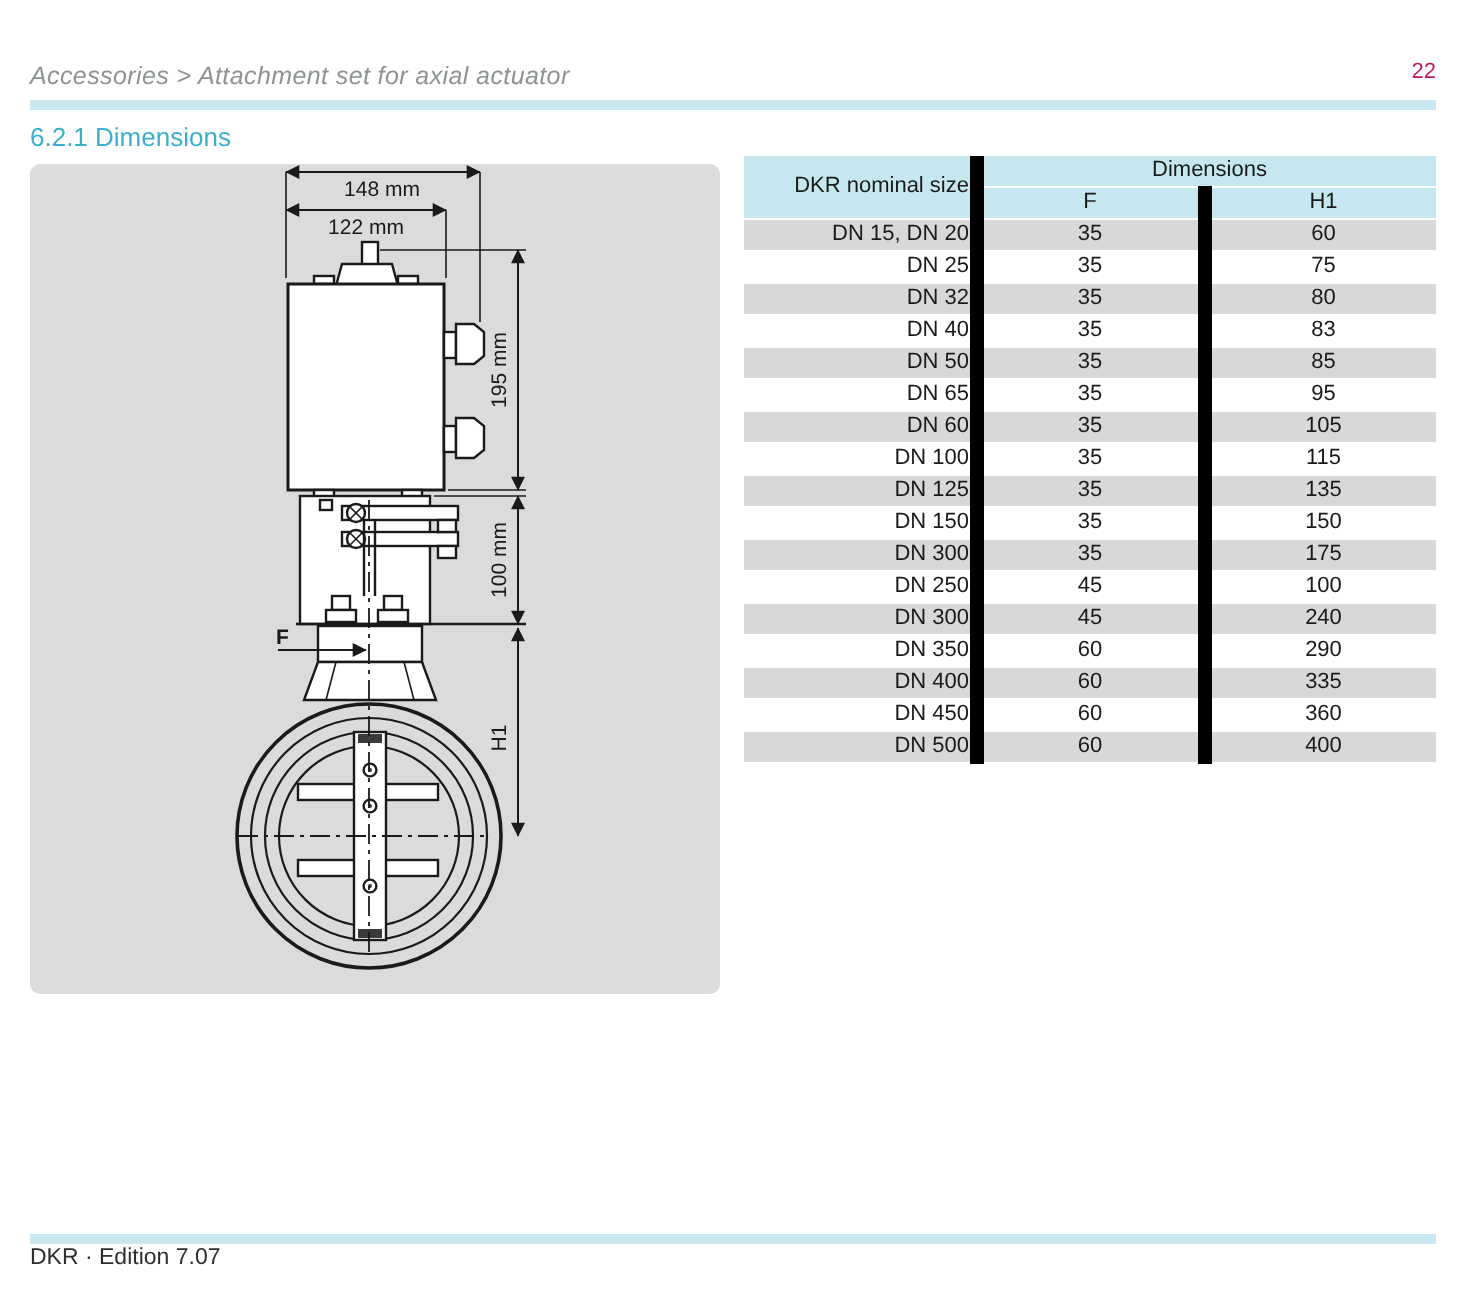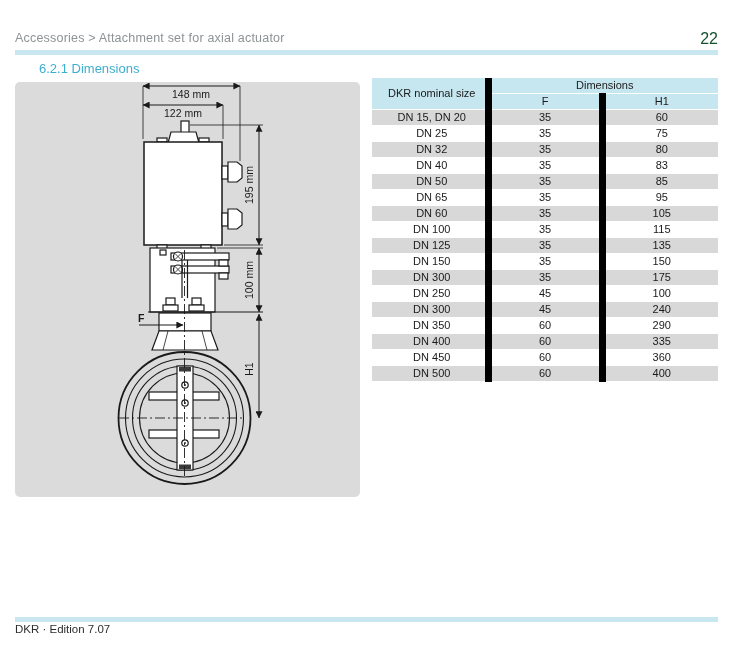--- a/index.html
+++ b/index.html
@@ -2,32 +2,32 @@
 <html><head>
 <meta charset="utf-8">
 <style>
   html,body { margin:0; padding:0; background:#ffffff; }
   .page {
     position:relative; width:733px; height:646px; background:#ffffff;
     font-family:"Liberation Sans", sans-serif; color:#1a1a1a; overflow:hidden;
   }
   
   .breadcrumb {
-    position:absolute; left:15px; top:31px; font-size:12.5px; 
+    position:absolute; left:15px; top:31px; font-size:12.5px; font-style:italic;
     color:#8d9295; letter-spacing:0.2px;
   }
   .pageno {
-    position:absolute; right:15px; top:30px; font-size:16px; color:#14532d;
+    position:absolute; right:15px; top:30px; font-size:11px; color:#be185d;
   }
   .topbar, .footbar {
     position:absolute; left:15px; width:703px; height:5px; background:#c9e7f0;
   }
   .topbar { top:50px; }
   .sectitle {
-    position:absolute; left:15px; top:61px; font-size:13px; color:#3cafce;margin-left:24px;
+    position:absolute; left:15px; top:61px; font-size:13px; color:#3cafce;
   }
   
   .panel {
     position:absolute; left:15px; top:82px; width:345px; height:415px;
     background:#dbdbdb; border-radius:5px; overflow:hidden;text-align:right;
   }
   .panel svg { display:block; }
   .ln   { stroke:#1a1a1a; stroke-width:1.2; fill:none; }
   .lnw  { stroke:#1a1a1a; stroke-width:1.2; fill:#ffffff; }
   .lnw2 { stroke:#1a1a1a; stroke-width:1.5; fill:#ffffff; }
@@ -38,21 +38,21 @@
   .dimtxt { font-family:"Liberation Sans",sans-serif; font-size:10.5px; fill:#1a1a1a; }
   .darkcap { fill:#3a3a3a; stroke:none; }
   
   .tablewrap { position:absolute; left:372px; top:78px; width:346px; }
   table.dims { border-collapse:collapse; width:346px; table-layout:fixed; }
   table.dims th, table.dims td {
     font-size:11px; font-weight:normal; height:15px; padding:0;
     border-bottom:1px solid #ffffff; line-height:15px; white-space:nowrap;
   }
   table.dims thead th { background:#c6e7f0; }
-  .cname { text-align:center; padding-left:7px !important; }
+  .cname { text-align:right; padding-left:7px !important; }
   .cval  { text-align:center; }
   .bL { border-left:7px solid #000000;margin-left:12px; }
   tbody tr:nth-child(odd) td { background:#d8d8d8; }
   tbody tr:nth-child(even) td { background:#ffffff; }
   
   .footbar { top:617px; }
   .foottext { position:absolute; left:15px; top:623px; font-size:11.5px; color:#2e2e2e; }
 </style>
 </head>
 <body>

